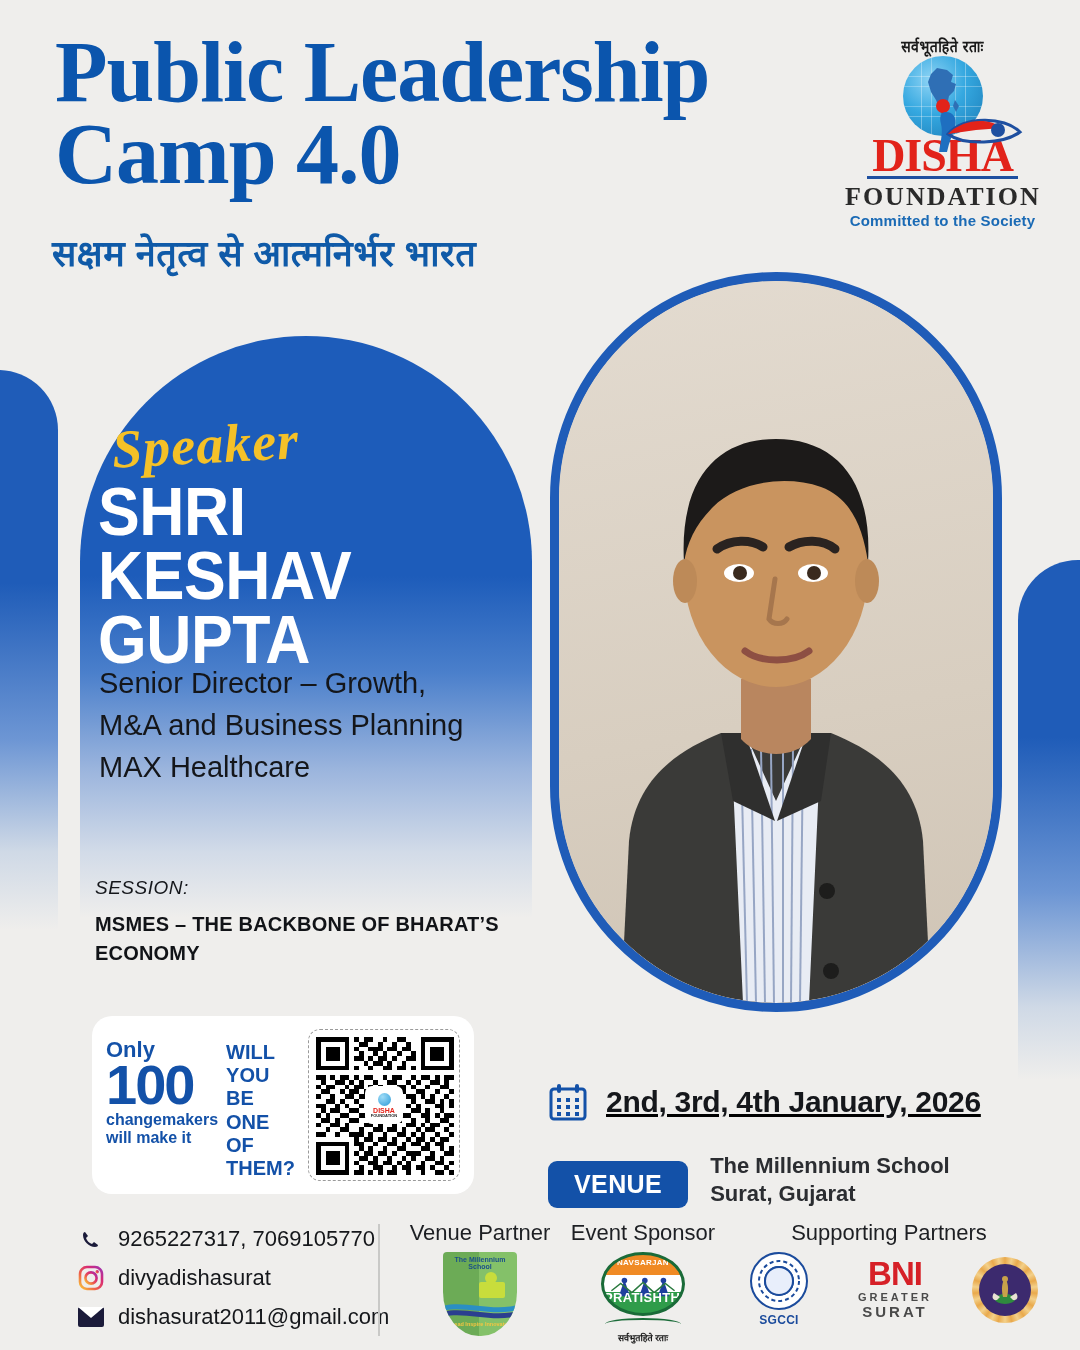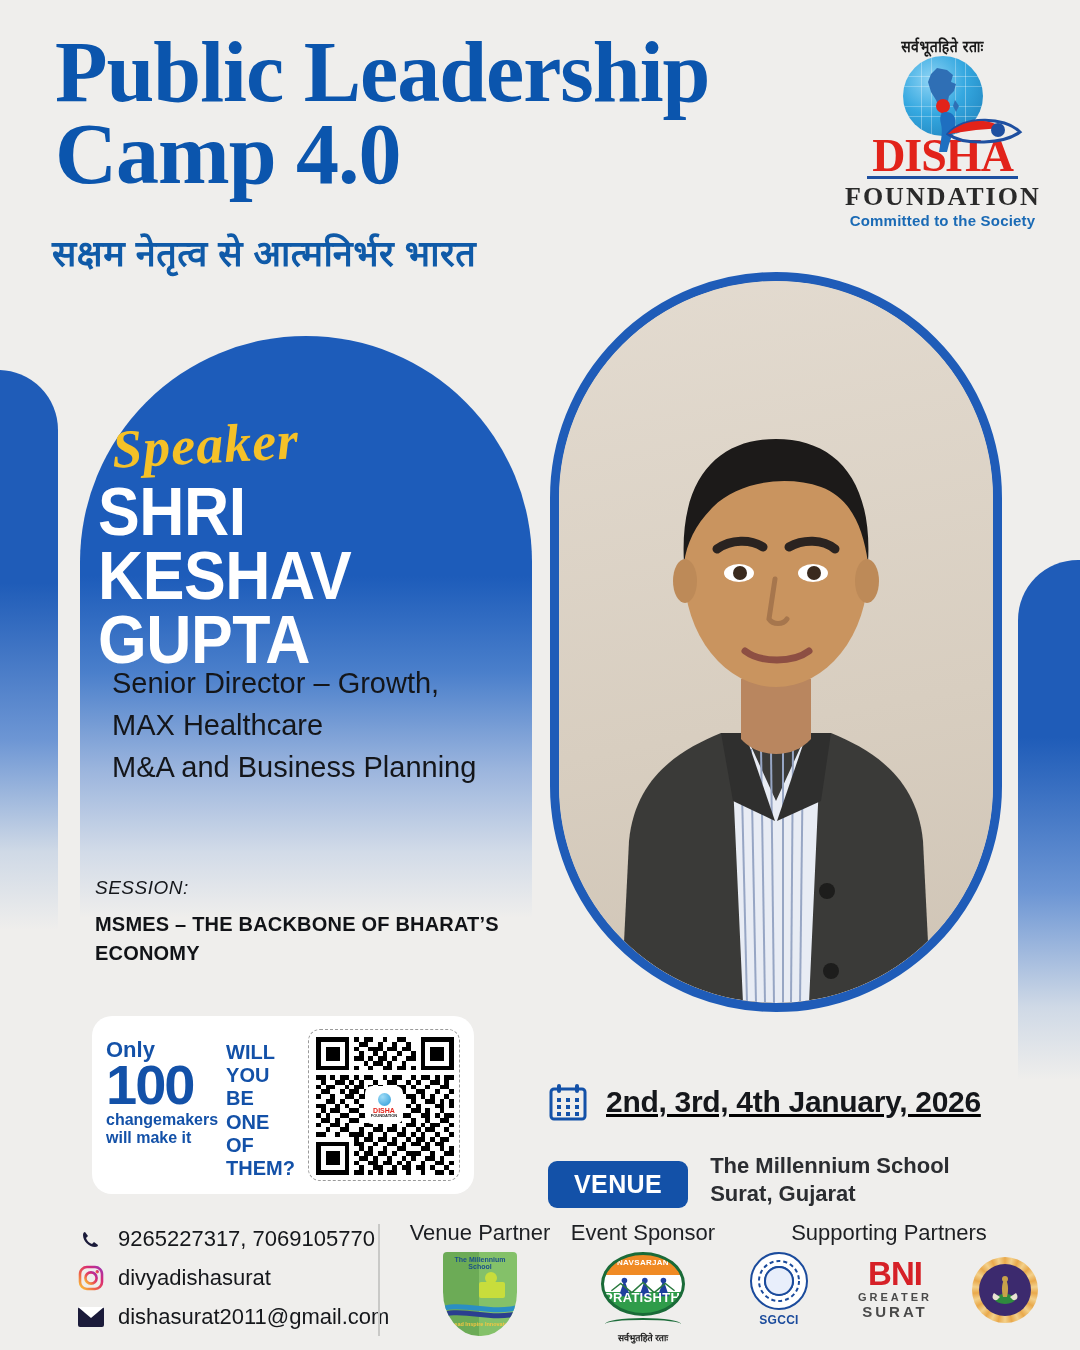--- a/index.html
+++ b/index.html
@@ -98,21 +98,21 @@
     color:#f5c128; letter-spacing:1px;
     transform:rotate(-3deg);
   }
   .speaker-name{
     position:absolute; left:98px; top:480px; width:430px; z-index:5;
     font-size:68px; font-weight:700; line-height:0.94;
     color:#ffffff; letter-spacing:-.5px;
     transform:scaleX(.92); transform-origin:left top;
   }
   .speaker-role{
-    position:absolute; left:112px; top:662px; width:430px; z-index:5;
+    position:absolute; left:99px; top:662px; width:430px; z-index:5;
     font-size:29px; line-height:1.45; color:#14161a; font-weight:400;
   }
   .session-label{
     position:absolute; left:95px; top:877px; z-index:5;
     font-size:19px; font-style:italic; font-weight:400;
     color:#15171b; letter-spacing:.5px;
   }
   .session-title{
     position:absolute; left:95px; top:910px; width:420px; z-index:5;
     font-size:20px; font-weight:700; line-height:1.45;
@@ -295,22 +295,22 @@
   <div class="logo-committed">Committed to the Society</div>
 </div>
 
 <div class="speaker-word">Speaker</div>
 <div class="speaker-name">
   <div>SHRI KESHAV</div>
   <div>GUPTA</div>
 </div>
 <div class="speaker-role">
   <div>Senior Director – Growth,</div>
+  <div>M&amp;A and Business Planning</div>
   <div>MAX Healthcare</div>
-  <div>M&amp;A and Business Planning</div>
 </div>
 <div class="session-label">SESSION:</div>
 <div class="session-title">MSMES – THE BACKBONE OF BHARAT’S ECONOMY</div>
 
 <div class="photo-frame">
   <div class="photo-inner">
     <div class="photo-bg"></div>
     <svg width="434" height="722" viewBox="0 0 434 722" style="position:absolute;left:0;top:0">
 
       <path d="M62 722 L70 560 C76 498 118 470 162 452 L272 452 C316 470 358 498 364 560 L372 722 Z" fill="#3a3a38"></path>

